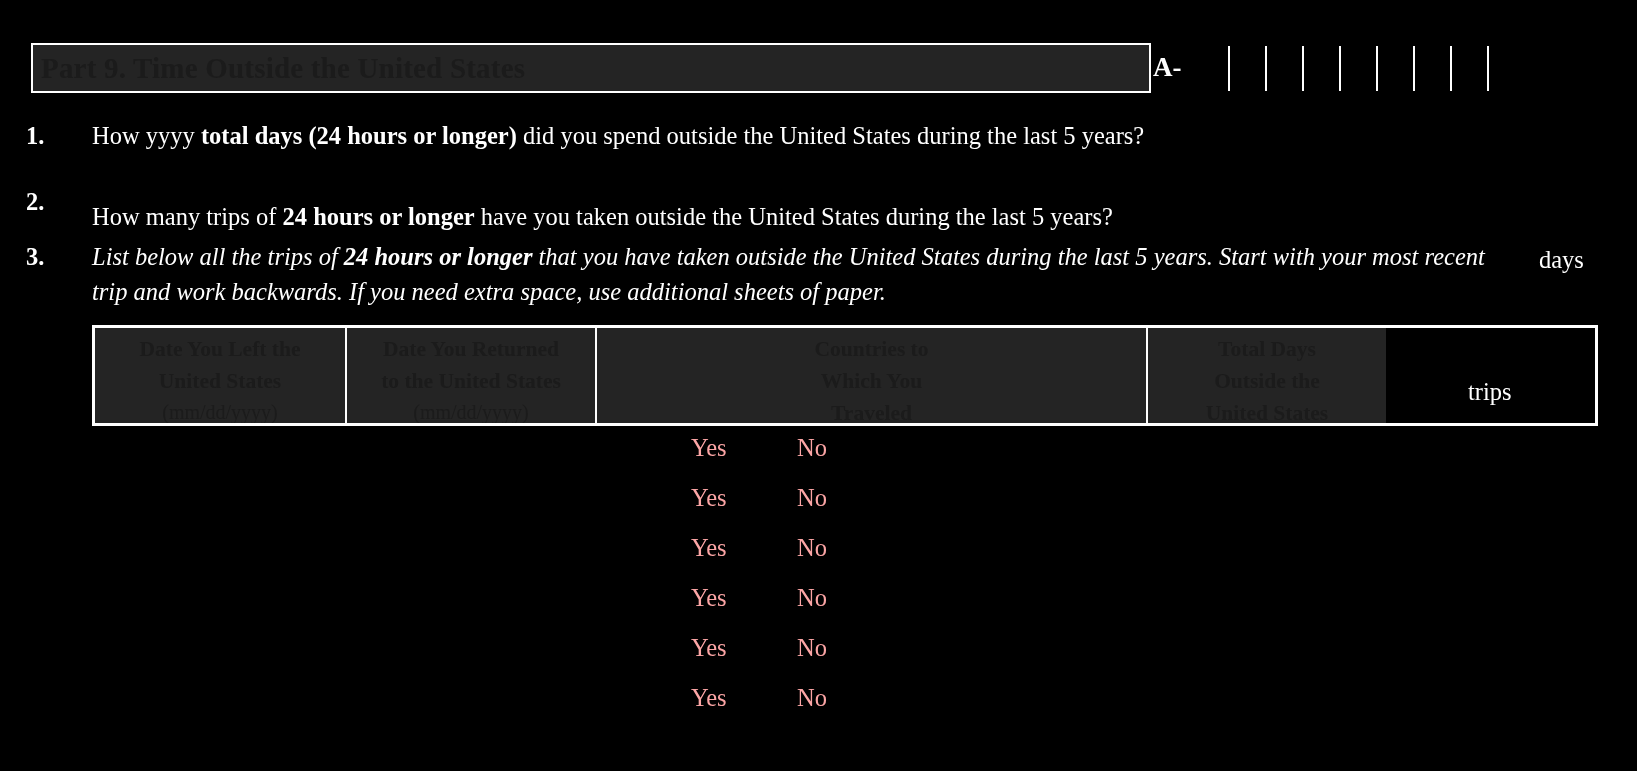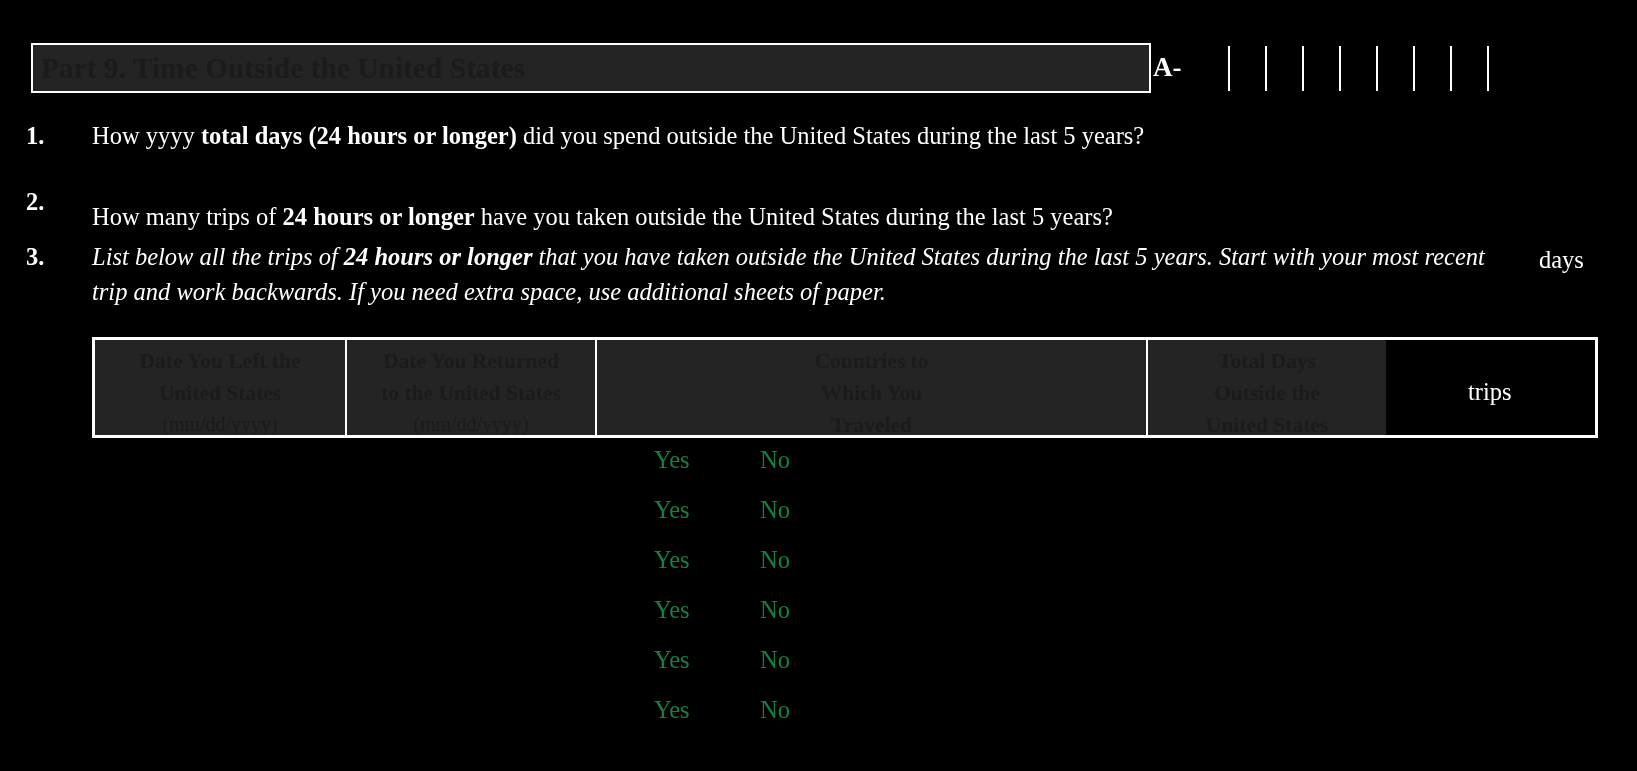--- a/index.html
+++ b/index.html
@@ -102,21 +102,20 @@
   .trip-table {
     position: absolute;
     left: 92px;
     top: 325px;
     width: 1506px;
     height: 101px;
     border: 3px solid #ffffff;
     box-sizing: border-box;
     display: flex;
     overflow: hidden;
-    margin-top: 12px;
   }
   .th {
     background: #242424;
     box-sizing: border-box;
     border-right: 2px solid #ffffff;
     color: #1b1b1b;
     font-size: 21.5px;
     font-weight: bold;
     line-height: 32px;
     text-align: center;
@@ -142,23 +141,24 @@
     left: 593px;
     top: 430px;
     width: 290px;
   }
   .yn-row {
     position: relative;
     height: 50px;
   }
   .yn-yes, .yn-no {
     position: absolute;
-    top: 16px;
-    font-size: 24.5px;
-    color: #15803d;
+    top: 4px;
+    font-size: 24.5px;
+    color: #fca5a5;
+    margin-left: 37px;
   }
   .yn-yes { left: 61px; }
   .yn-no  { left: 167px; }
 </style>
 </head>
 <body>
 
 <div id="page">
 
   <div class="part-bar">

